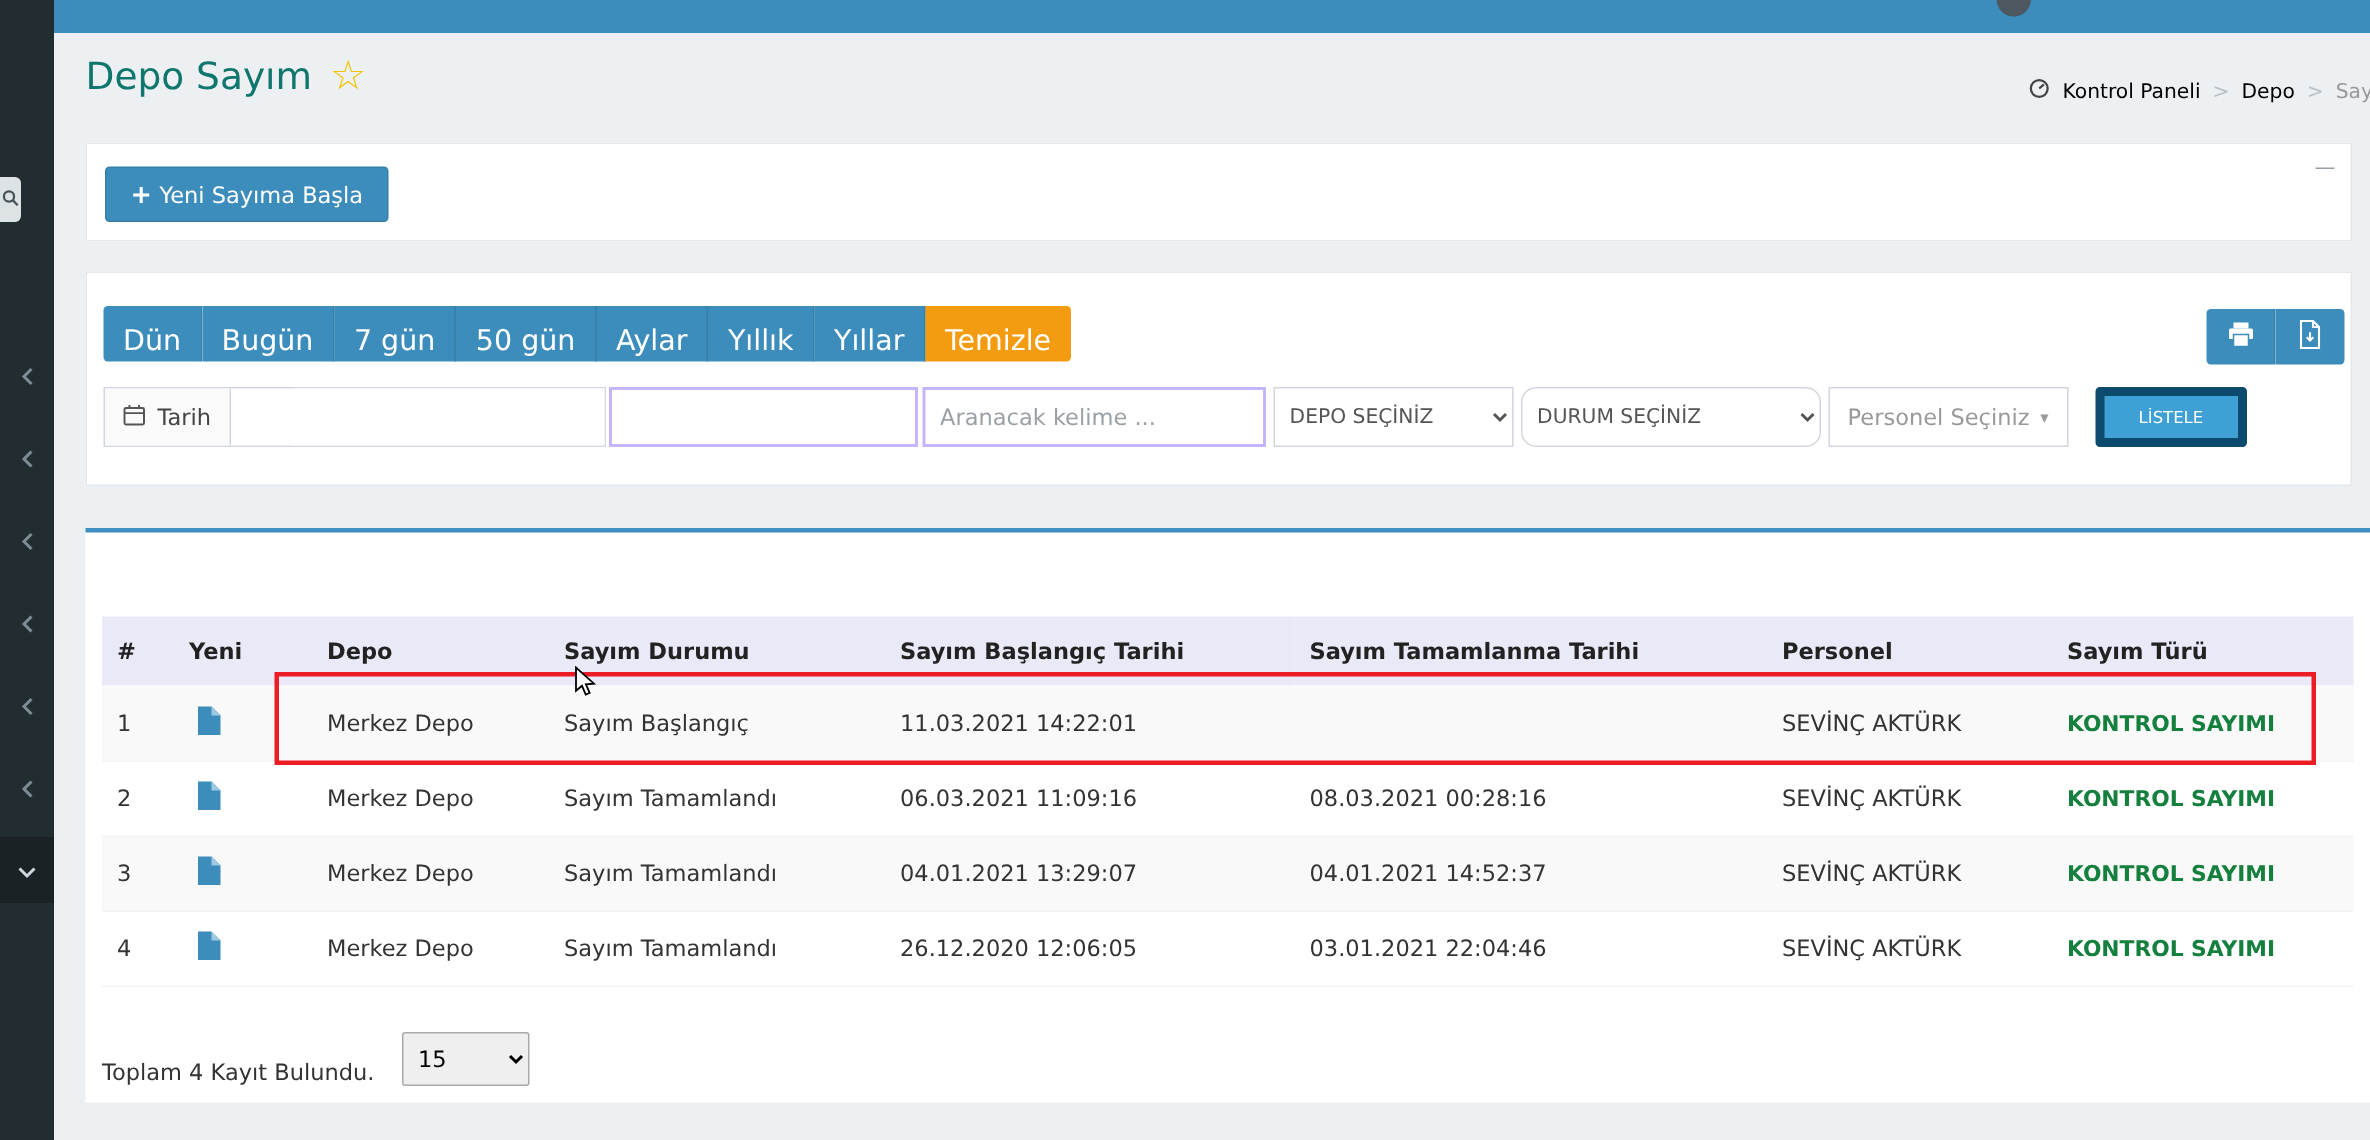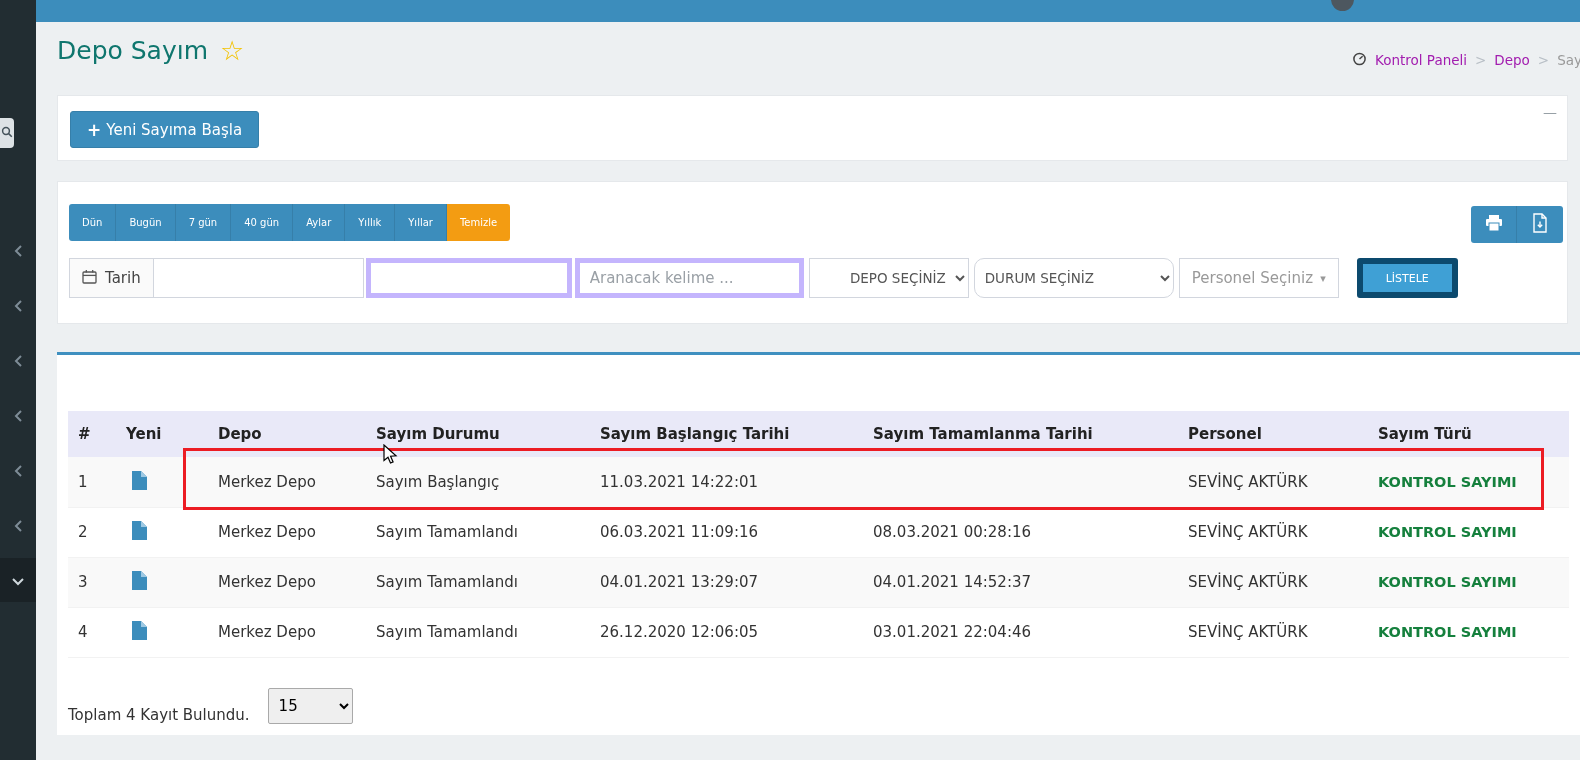--- a/index.html
+++ b/index.html
@@ -23,64 +23,64 @@
   .side-item { position:absolute; left:0; width:36px; height:44px; display:flex; align-items:center; justify-content:center; cursor:pointer; }
   .side-item.active { background:#1a2226; }
 
   
   .content-header { position:absolute; left:57px; top:36px; display:flex; align-items:center; gap:12px; z-index:2; }
   .page-title { font-size:25px; font-weight:400; color:#0f766e; }
   .star-icon { color:#f3c200; font-size:27px; line-height:1; cursor:pointer; }
 
   .breadcrumb { position:absolute; left:1352px; top:51px; display:flex; align-items:center; gap:8px; font-size:13.5px; color:#444; white-space:nowrap; z-index:2; }
   .crumb-sep { color:#b8bfc6; }
-  .crumb-mid { color:#a21caf; cursor:pointer; }
+  .crumb-mid { color:#000000; cursor:pointer; }
   .crumb-active { color:#999; }
 
   
   .panel { position:absolute; background:#fff; border:1px solid #e5e8eb; }
   #panel-actions { left:57px; top:95px; width:1511px; height:66px; }
   #panel-filters { left:57px; top:181px; width:1511px; height:143px; }
   #panel-table  { left:57px; top:352px; width:1523px; height:383px; border:none; border-top:3px solid #3f90c0; background:#fff; }
 
   
   .btn-new { position:absolute; left:12px; top:15px; height:37px; display:flex; align-items:center; gap:5px;
     background:#3c8dbc; color:#fff; border:1px solid #367fa9; border-radius:3px; padding:0 16px;
     font-size:15px; font-family:inherit; cursor:pointer; }
   .btn-new .plus { font-weight:bold; font-size:17px; }
   .collapse-dash { position:absolute; right:10px; top:8px; color:#97a0a6; font-size:14px; cursor:pointer; }
 
   
   .range-group { position:absolute; left:11px; top:22px; display:flex; }
   .range-btn { height:37px; padding:12px 13px; background:#3c8dbc; border:none; border-right:1px solid #367fa9;
-    color:#fff; font-size:10px; font-family:inherit; cursor:pointer; }
+    color:#fff; font-size:19px; font-family:inherit; cursor:pointer; }
   .range-btn:first-child { border-radius:3px 0 0 3px; }
   .range-btn.clear { background:#f39c12; border-right:none; border-radius:0 3px 3px 0; }
 
   
   .export-group { position:absolute; left:1413px; top:24px; display:flex; }
   .export-btn { width:46px; height:37px; background:#3c8dbc; border:none; border-right:1px solid #367fa9;
     display:flex; align-items:center; justify-content:center; cursor:pointer; }
   .export-btn:first-child { border-radius:3px 0 0 3px; }
   .export-btn:last-child { border-right:none; border-radius:0 3px 3px 0; }
 
   
   .filter-row { position:absolute; left:11px; top:76px; display:flex; align-items:center; }
-  .tarih-group { display:flex; height:40px; border:1px solid #d2d6de; }
+  .tarih-group { display:flex; height:40px; border:1px solid #d2d6de;gap:40px; }
   .input-addon { display:flex; align-items:center; gap:8px; padding:0 12px; background:#fafafa;
     border-right:1px solid #d2d6de; font-size:15px; color:#444; }
   .text-input { height:38px; border:none; background:#fff; font-size:15px; padding:0 10px; font-family:inherit; color:#333; outline:none; }
   .date-input1 { width:209px; }
-  .standalone { height:40px; border:5px solid #c4b5fd; }
+  .standalone { height:40px; border:2px solid #c4b5fd; }
   .date-input2 { width:206px; margin-left:2px; }
   .search-input { width:229px; margin-left:3px; }
   .text-input::placeholder { color:#9aa0a6; }
   .filter-select { height:40px; border:1px solid #d2d6de; background:#fff; font-size:13.5px; color:#555;
     padding:0 6px; font-family:inherit; cursor:pointer; }
-  #select-depo { width:160px; margin-left:5px;text-align:right; }
+  #select-depo { width:160px; margin-left:5px; }
   #select-durum { width:200px; margin-left:5px;border-radius:10px; }
   .personel-dd { width:160px; height:40px; margin-left:5px; border:1px solid #d2d6de; background:#fff;
     display:flex; align-items:center; justify-content:space-between; padding:0 12px; color:#999; font-size:15px; cursor:pointer; }
   .caret { font-size:11px; color:#999; }
   .btn-listele { margin-left:18px; height:40px; padding:0 23px; background:#3fa0d5; border:6px solid #0c4a6e;
     border-radius:3px; color:#fff; font-size:11px; font-family:inherit; cursor:pointer; }
 
   
   .data-table { width:1501px; margin:56px 11px 0 11px; border-collapse:collapse; table-layout:fixed; }
   .data-table thead th { background:#e9e9f8; text-align:left; font-weight:700; font-size:15px; color:#222;
@@ -177,21 +177,21 @@
     <span>Yeni Sayıma Başla</span>
   </button>
   <span class="collapse-dash">—</span>
 </div>
 
 <div class="panel" id="panel-filters">
   <div class="range-group">
     <button class="range-btn">Dün</button>
     <button class="range-btn">Bugün</button>
     <button class="range-btn">7 gün</button>
-    <button class="range-btn">40 gün</button>
+    <button class="range-btn">50 gün</button>
     <button class="range-btn">Aylar</button>
     <button class="range-btn">Yıllık</button>
     <button class="range-btn">Yıllar</button>
     <button class="range-btn clear">Temizle</button>
   </div>
 
   <div class="export-group">
     <button class="export-btn">
       <span>
         <svg width="20" height="18" viewBox="0 0 20 18">

